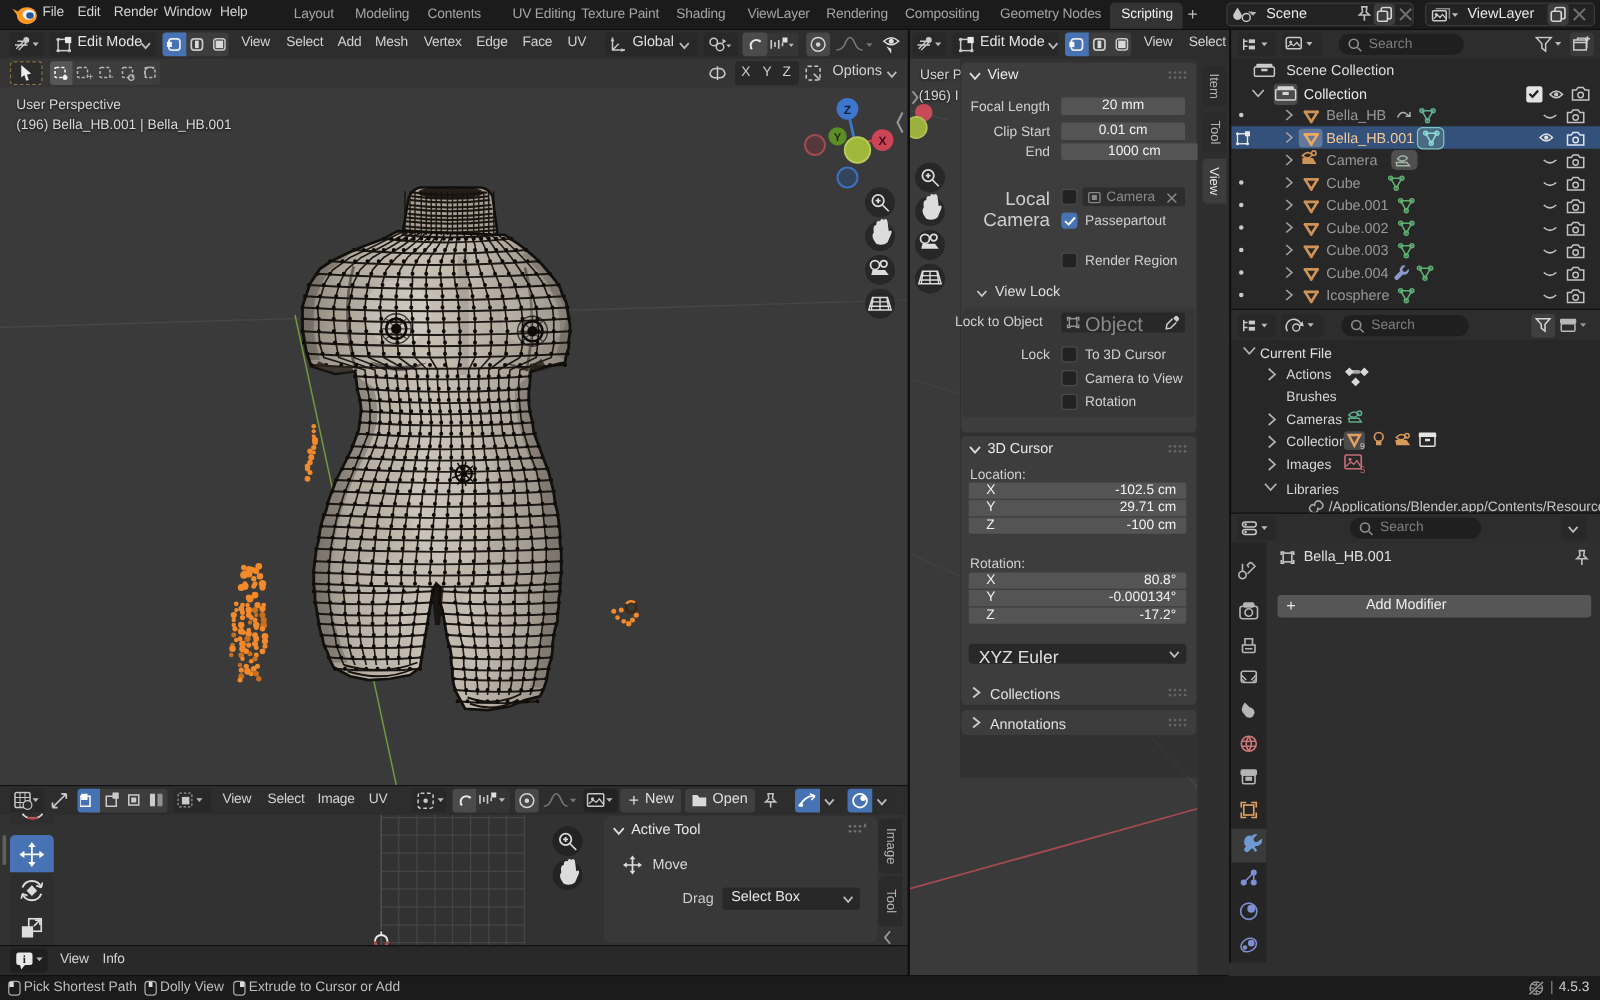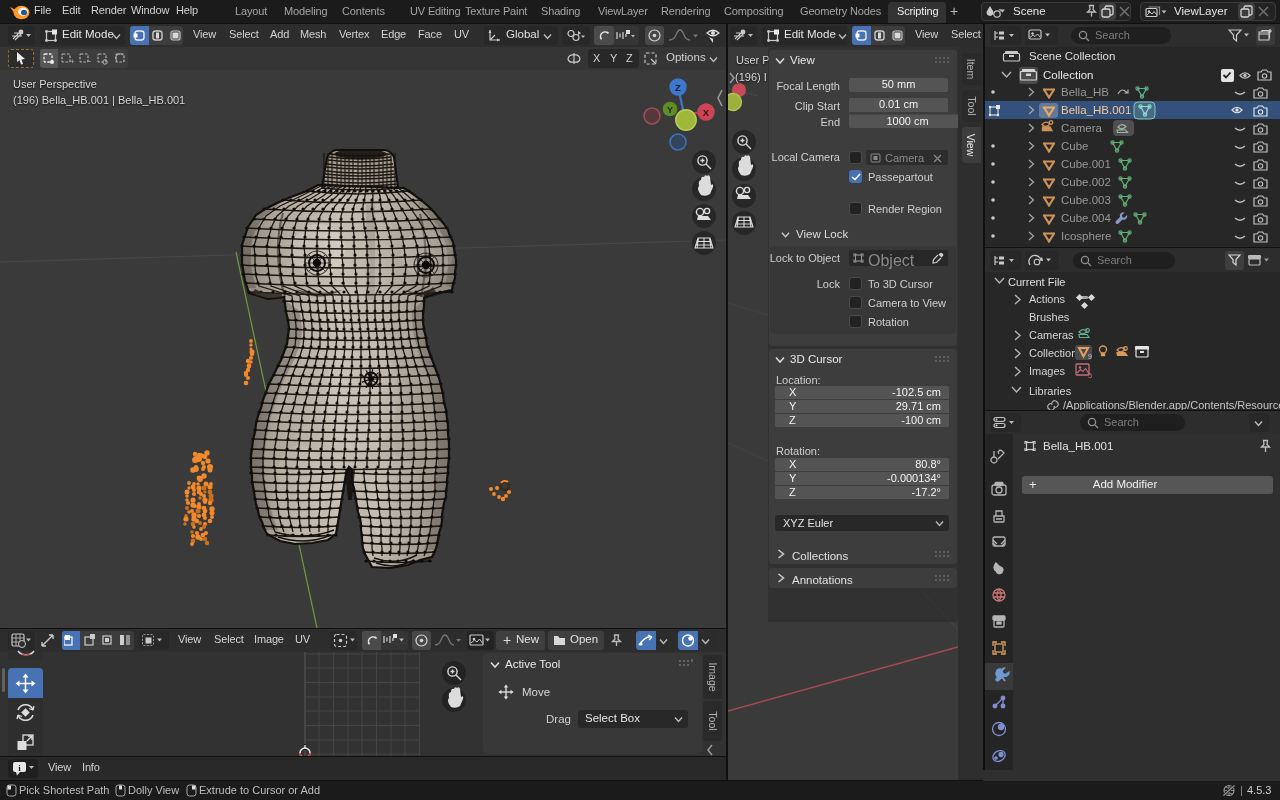--- a/index.html
+++ b/index.html
@@ -837,26 +837,26 @@
           <circle cx="10" cy="2" r="1.1"></circle>
           <circle cx="14" cy="2" r="1.1"></circle>
           <circle cx="2" cy="6" r="1.1"></circle>
           <circle cx="6" cy="6" r="1.1"></circle>
           <circle cx="10" cy="6" r="1.1"></circle>
           <circle cx="14" cy="6" r="1.1"></circle>
         </g>
       </svg>
  <span class="abs" style="right:1280px"></span>
  <span class="abs" style="left:46px;top:56px;width:66px;text-align:right;color:#cfcfcf;font-size:11px">Focal Length</span>
- <div class="field" style="left:121px;top:54px;width:99px;height:14px;text-align:center">50 mm</div>
+ <div class="field" style="left:121px;top:54px;width:99px;height:14px;text-align:center">20 mm</div>
  <span class="abs" style="left:46px;top:76px;width:66px;text-align:right;color:#cfcfcf;font-size:11px">Clip Start</span>
  <div class="field" style="left:121px;top:74px;width:99px;height:14px;text-align:center;border-radius:2px 2px 0 0">0.01 cm</div>
  <span class="abs" style="left:46px;top:92px;width:66px;text-align:right;color:#cfcfcf;font-size:11px">End</span>
  <div class="field" style="left:121px;top:90px;width:117px;height:14px;text-align:center;border-radius:0 0 2px 2px;border-top:1px solid #474747">1000 cm</div>
- <span class="abs" style="left:36px;top:127px;width:76px;text-align:right;color:#cfcfcf;font-size:11px">Local Camera</span>
+ <span class="abs" style="left:36px;top:127px;width:76px;text-align:right;color:#cfcfcf;font-size:15px">Local Camera</span>
  <div class="chk" style="left:121px;top:127px"></div>
  <div class="abs" style="left:138px;top:126px;width:82px;height:15px;background:#2d2d2d;border-radius:2px"></div>
  <svg class="abs" style="left:142px;top:129px" width="11" height="10" viewBox="0 0 11 10">
         <rect x="1" y="1" width="9" height="8" rx="1" fill="none" stroke="#888" stroke-width="1"></rect>
         <rect x="3.5" y="3" width="4" height="4" fill="#888"></rect>
       </svg>
  <span class="abs" style="left:157px;top:128px;color:#8a8a8a;font-size:11px">Camera</span>
  <svg class="abs" style="left:205px;top:130px" width="9" height="9" viewBox="0 0 9 9">
         <path d="M1,1 L8,8 M8,1 L1,8" stroke="#8a8a8a" stroke-width="1.2"></path>
       </svg>
@@ -865,21 +865,21 @@
         <path d="M1,4 L4,6.5 L9,1" stroke="#fff" stroke-width="1.5" fill="none"></path>
       </svg>
  <span class="abs" style="left:140px;top:147px;color:#cfcfcf;font-size:11px">Passepartout</span>
  <div class="chk" style="left:121px;top:178px"></div>
  <span class="abs" style="left:140px;top:179px;color:#cfcfcf;font-size:11px">Render Region</span>
  <svg class="abs" style="left:53px;top:207px" width="9" height="8" viewBox="0 0 10 8">
         <path d="M1,1.5 L5,6 L9,1.5" fill="none" stroke="#ccc" stroke-width="1.5"></path>
       </svg>
  <span class="abs" style="left:68px;top:204px;color:#dedede;font-size:11.5px">View Lock</span>
  <div class="abs" style="left:42px;top:222px;width:186px;height:88px;background:#373737;border-radius:4px"></div>
- <span class="abs" style="left:36px;top:228px;width:76px;text-align:right;color:#cfcfcf;font-size:11px">Lock to Object</span>
+ <span class="abs" style="left:36px;top:228px;width:76px;color:#cfcfcf;font-size:11px">Lock to Object</span>
  <div class="abs" style="left:121px;top:226px;width:99px;height:16px;background:#282828;border-radius:2px"></div>
  <svg class="abs" style="left:125px;top:229px" width="11" height="10" viewBox="0 0 11 10">
         <rect x="2.5" y="2" width="6" height="6" fill="none" stroke="#999" stroke-width="1.1"></rect>
         <path d="M1,3.5 v-2.5 h2.5 M7.5,1 h2.5 v2.5 M10,6.5 v2.5 h-2.5 M3.5,9 h-2.5 v-2.5" stroke="#999" stroke-width="1.1" fill="none"></path>
       </svg>
  <span class="abs" style="left:140px;top:228px;color:#8a8a8a;font-size:16px">Object</span>
  <svg class="abs" style="left:204px;top:228px" width="12" height="12" viewBox="0 0 12 12">
         <path d="M10.5,1.5 a2,2 0 0 1 0,3 l-1,1 -3,-3 1,-1 a2,2 0 0 1 3,0Z" fill="#ccc"></path>
         <path d="M6,3 L1.5,7.5 1,11 4.5,10.5 9,6" fill="none" stroke="#ccc" stroke-width="1.2"></path>
       </svg>
@@ -928,21 +928,21 @@
       </div>
  <div class="field" style="left:47px;top:448px;width:174px;height:13px;border-radius:0">
         <span style="position:absolute;left:14px">Y</span>
         <span style="position:absolute;right:8px">-0.000134°</span>
       </div>
  <div class="field" style="left:47px;top:462px;width:174px;height:13px;border-radius:0 0 2px 2px">
         <span style="position:absolute;left:14px">Z</span>
         <span style="position:absolute;right:8px">-17.2°</span>
       </div>
  <div class="abs" style="left:47px;top:491px;width:174px;height:16px;background:#282828;border-radius:3px"></div>
- <span class="abs" style="left:55px;top:493px;color:#e2e2e2;font-size:11px">XYZ Euler</span>
+ <span class="abs" style="left:55px;top:493px;color:#e2e2e2;font-size:14px">XYZ Euler</span>
  <svg class="abs" style="left:207px;top:496px" width="9" height="7" viewBox="0 0 9 7">
         <path d="M1,1.5 L4.5,5.5 L8,1.5" fill="none" stroke="#bbb" stroke-width="1.4"></path>
       </svg>
 
  <div class="abs" style="left:41px;top:520px;width:188px;height:20px;background:#3d3d3d;border-radius:4px"></div>
  <svg class="abs" style="left:49px;top:525px" width="8" height="10" viewBox="0 0 8 10">
         <path d="M1.5,1 L6.5,5 L1.5,9" fill="none" stroke="#ccc" stroke-width="1.5"></path>
       </svg>
  <span class="abs" style="left:64px;top:526px;color:#e0e0e0">Collections</span>
  <svg class="abs" style="left:206px;top:526px" width="16" height="10" viewBox="0 0 16 10">

